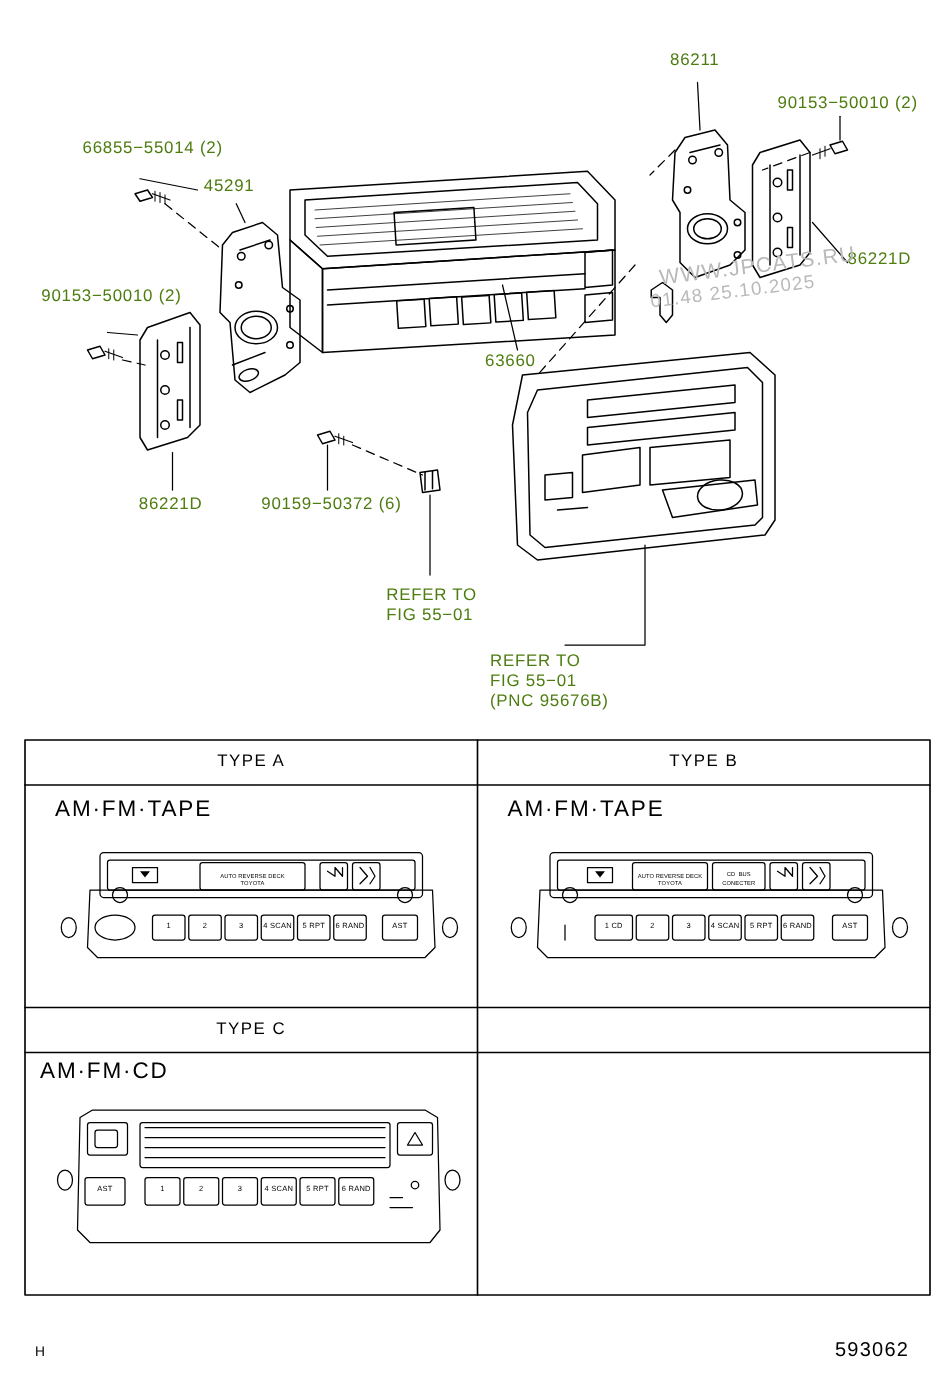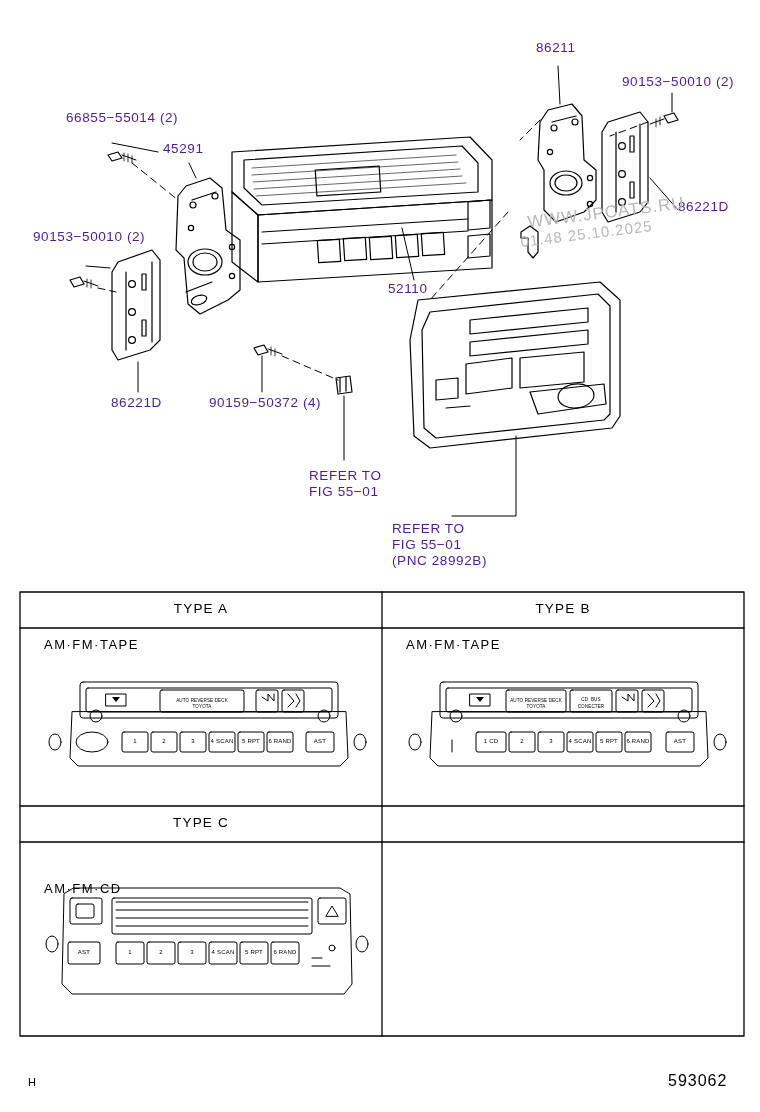--- a/index.html
+++ b/index.html
@@ -25,34 +25,34 @@
     left: 0; top: 0;
     width: 760px;
     height: 1112px;
   }
   .lbl {
     position: absolute;
     font-family: "Liberation Sans", sans-serif;
     font-size: 13.5px;
     letter-spacing: 0.6px;
     white-space: pre;
-    color: #4c1d95;
+    color: #4d7c0f;
   }
   .tbl-head {
     position: absolute;
     font-size: 13.5px;
     letter-spacing: 1.2px;
     white-space: pre;
   }
   .typeTitle {
     text-align: center;
   }
   .media-label {
     position: absolute;
-    font-size: 13px;
+    font-size: 18px;
     letter-spacing: 1.5px;
     white-space: pre;
   }
   .footer-left {
     position: absolute;
     left: 28px;
     top: 1076px;
     font-size: 11px;
   }
   .footer-right {
@@ -349,41 +349,41 @@
 
     </g>
   </svg>
 
   <div class="lbl" style="left:536px; top:40px;">86211</div>
   <div class="lbl" style="left:622px; top:74px;">90153−50010 (2)</div>
   <div class="lbl" style="left:66px; top:110px;">66855−55014 (2)</div>
   <div class="lbl" style="left:163px; top:141px;">45291</div>
   <div class="lbl" style="left:678px; top:199px;">86221D</div>
   <div class="lbl" style="left:33px; top:229px;">90153−50010 (2)</div>
-  <div class="lbl" style="left:388px; top:281px;">52110</div>
+  <div class="lbl" style="left:388px; top:281px;">63660</div>
   <div class="lbl" style="left:111px; top:395px;">86221D</div>
-  <div class="lbl" style="left:209px; top:395px;">90159−50372 (4)</div>
+  <div class="lbl" style="left:209px; top:395px;">90159−50372 (6)</div>
 
   <div class="lbl" style="left:309px; top:468px;">REFER TO</div>
   <div class="lbl" style="left:309px; top:484px;">FIG 55−01</div>
 
   <div class="lbl" style="left:392px; top:521px;">REFER TO</div>
   <div class="lbl" style="left:392px; top:537px;">FIG 55−01</div>
-  <div class="lbl" style="left:392px; top:553px;">(PNC 28992B)</div>
+  <div class="lbl" style="left:392px; top:553px;">(PNC 95676B)</div>
 
   <div class="watermark" style="left:527px; top:203px;">WWW.JPCATS.RU</div>
   <div class="watermark w2" style="left:520px; top:225px;">01.48 25.10.2025</div>
 
   <div class="tbl-head typeTitle" style="left:20px; top:601px; width:362px;">TYPE A</div>
   <div class="tbl-head typeTitle" style="left:382px; top:601px; width:362px;">TYPE B</div>
   <div class="tbl-head typeTitle" style="left:20px; top:815px; width:362px;">TYPE C</div>
 
   <div class="media-label" style="left:44px; top:637px;">AM·FM·TAPE</div>
   <div class="media-label" style="left:406px; top:637px;">AM·FM·TAPE</div>
-  <div class="media-label" style="left:44px; top:846px;margin-top:35px;">AM·FM·CD</div>
+  <div class="media-label" style="left:32px; top:846px;">AM·FM·CD</div>
 
   <div class="tiny" style="left:163px; top:698px; width:78px;">AUTO REVERSE DECK</div>
   <div class="tiny" style="left:163px; top:704px; width:78px;">TOYOTA</div>
   <div class="btn-txt" style="left:122px; top:738px; width:26px;">1</div>
   <div class="btn-txt" style="left:151px; top:738px; width:26px;">2</div>
   <div class="btn-txt" style="left:180px; top:738px; width:26px;">3</div>
   <div class="btn-txt" style="left:209px; top:738px; width:26px;">4 SCAN</div>
   <div class="btn-txt" style="left:238px; top:738px; width:26px;">5 RPT</div>
   <div class="btn-txt" style="left:267px; top:738px; width:26px;">6 RAND</div>
   <div class="btn-txt" style="left:306px; top:738px; width:28px;">AST</div>

